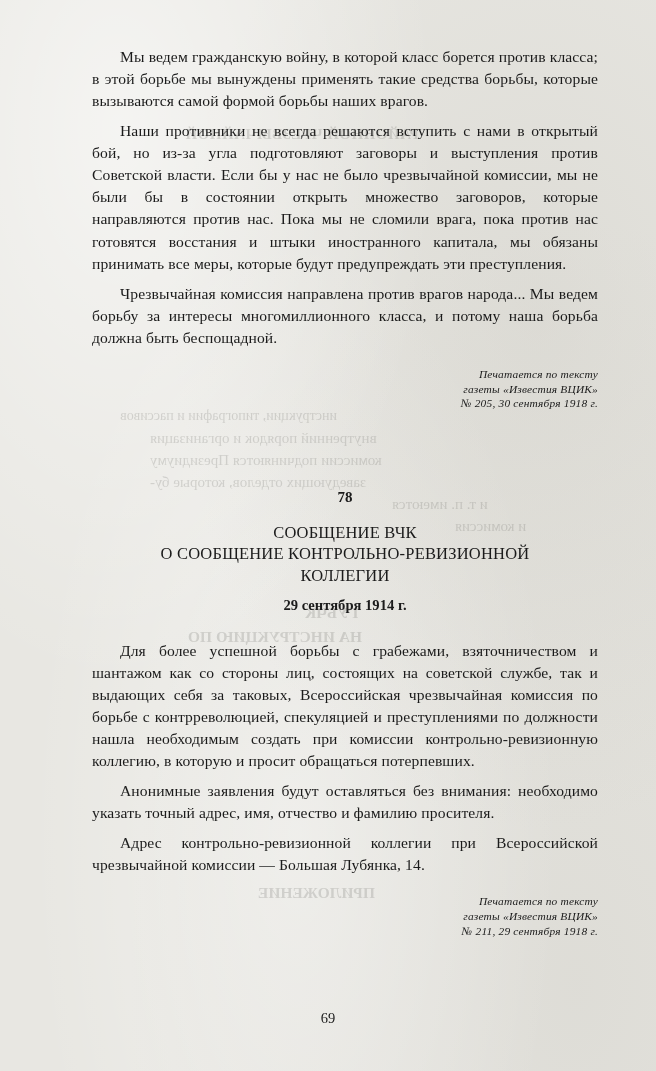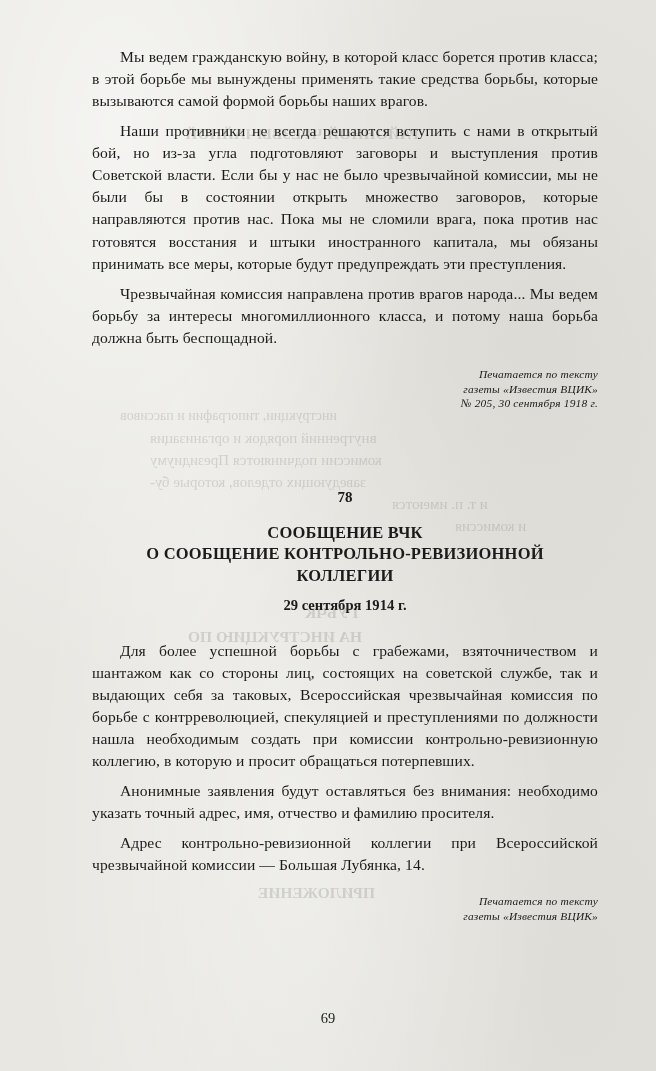--- a/index.html
+++ b/index.html
@@ -64,21 +64,21 @@
     display: block;
   }
   .doc-number {
     text-align: center;
     font-weight: bold;
     font-size: 15px;
     margin-top: 78px;
   }
   .doc-title {
     text-align: center;
-    font-weight: bold;
+    font-weight: normal;
     font-size: 16.5px;
     line-height: 1.28;
     margin-top: 16px;
     letter-spacing: 0.2px;
   }
   .doc-title .l {
     display: block;
   }
   .doc-date {
     text-align: center;
@@ -140,16 +140,17 @@
 
   <div class="body-block section-two">
     <p>Для более успешной борьбы с грабежами, взяточничеством и шантажом как со стороны лиц, состоящих на советской службе, так и выдающих себя за таковых, Всероссийская чрезвычайная комиссия по борьбе с контрреволюцией, спекуляцией и преступлениями по должности нашла необходимым создать при комиссии контрольно-ревизионную коллегию, в которую и просит обращаться потерпевших.</p>
     <p>Анонимные заявления будут оставляться без внимания: необходимо указать точный адрес, имя, отчество и фамилию просителя.</p>
     <p>Адрес контрольно-ревизионной коллегии при Всероссийской чрезвычайной комиссии — Большая Лубянка, 14.</p>
   </div>
 
   <div class="source">
     <span class="line">Печатается по тексту</span>
     <span class="line">газеты «Известия ВЦИК»</span>
+    <span class="line">№ 211, 29 сентября 1918 г.</span>
   </div>
 
   <div class="folio">69</div>
 </div>
 
 </body></html>

